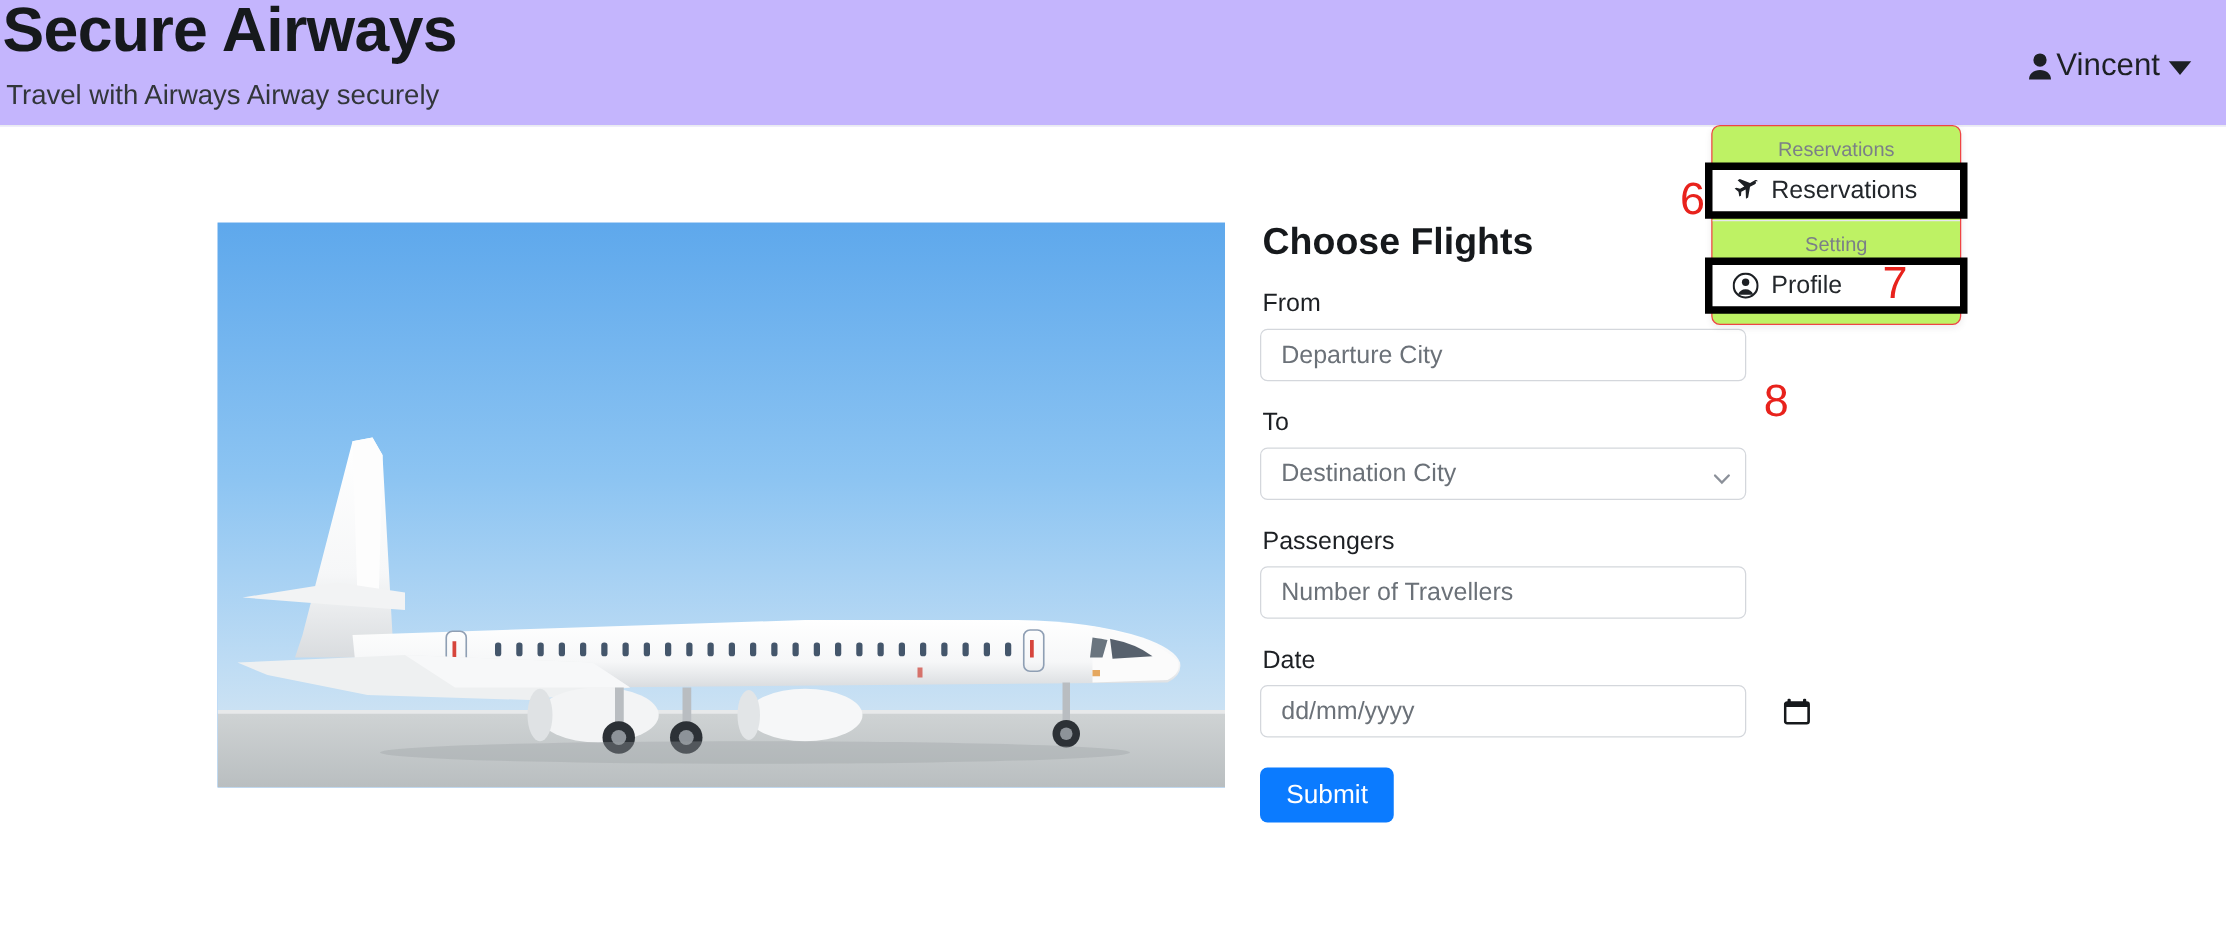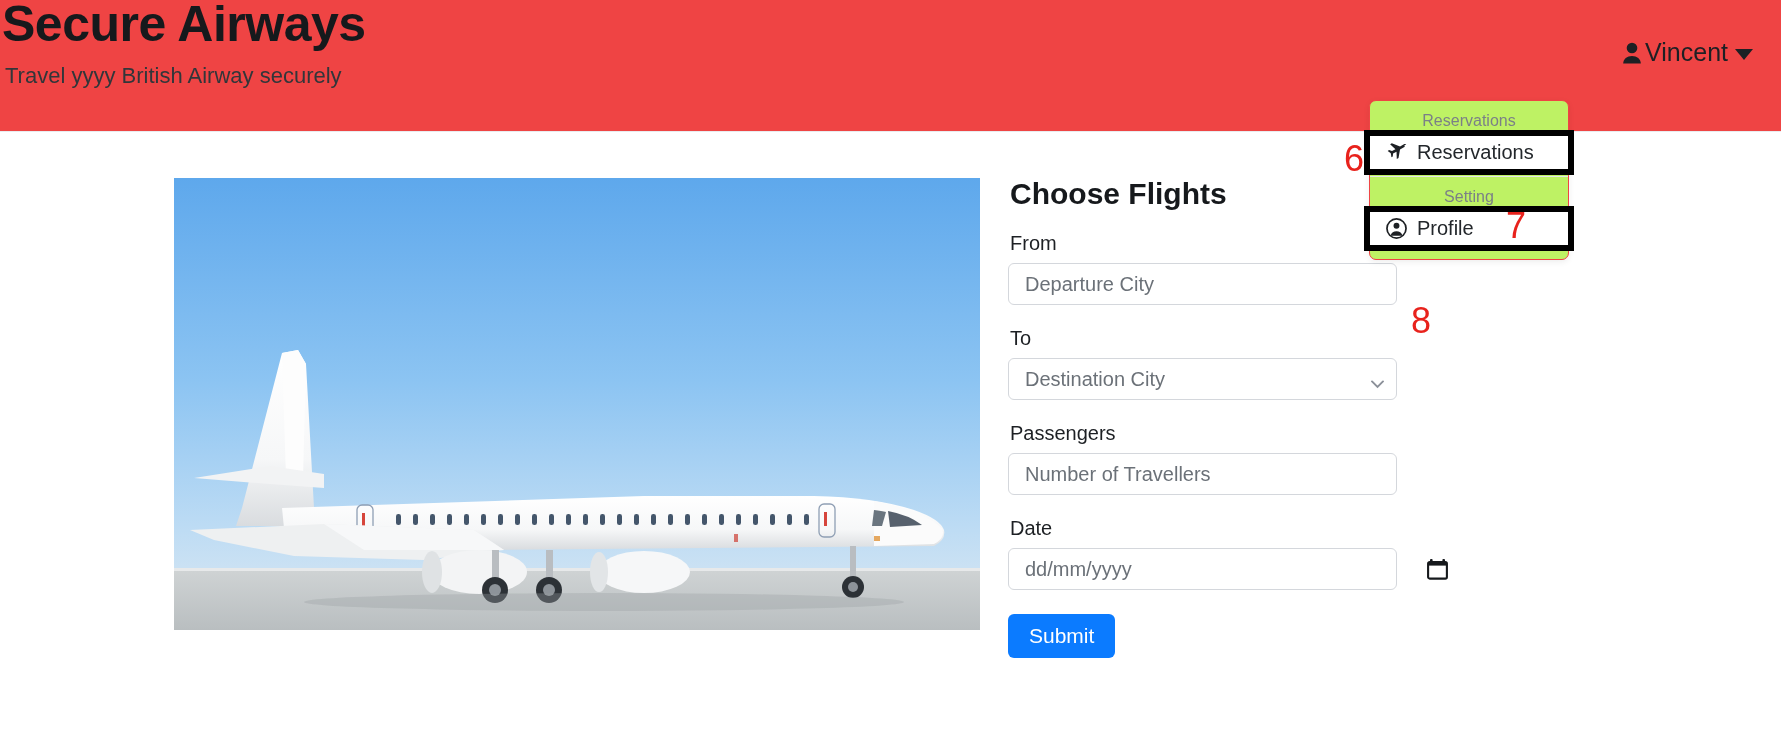--- a/index.html
+++ b/index.html
@@ -8,22 +8,22 @@
     width: 1781px; height: 744px;
     background: #ffffff;
     font-family: "Liberation Sans", sans-serif;
     overflow: hidden;
   }
   #page { position: relative; width: 1781px; height: 744px; background:#fff; }
 
   
   .site-header {
     position: absolute; top: 0; left: 0;
-    width: 1781px; height: 132px;
-    background: #ef4444;
+    width: 1781px; height: 101px;
+    background: #c4b5fd;
     border-bottom: 1px solid #e9ecef;
   }
   .brand-title {
     position: absolute; left: 2px; top: -4px;
     font-size: 50px; font-weight: 700; color: #16191c;
     letter-spacing: -0.5px; line-height: 1.15;
     white-space: nowrap;
   }
   .brand-sub {
     position: absolute; left: 5px; top: 63px;
@@ -156,21 +156,21 @@
     display: inline-block;
   }
 </style>
 </head>
 <body>
 
 <div id="page">
 
   <div class="site-header">
     <div class="brand-title">Secure Airways</div>
-    <div class="brand-sub">Travel yyyy British Airway securely</div>
+    <div class="brand-sub">Travel with Airways Airway securely</div>
 
     <div class="user-menu-trigger">
       <span class="user-icon">
         <svg viewBox="0 0 20 22" width="20" height="22" xmlns="http://www.w3.org/2000/svg">
           <circle cx="10" cy="6" r="5.3" fill="#1d2024"></circle>
           <path d="M1.2 21.5c0-4.6 3.9-7.6 8.8-7.6s8.8 3 8.8 7.6z" fill="#1d2024"></path>
         </svg>
       </span>
       <span class="user-name">Vincent</span>
       <span class="caret-down"></span>

